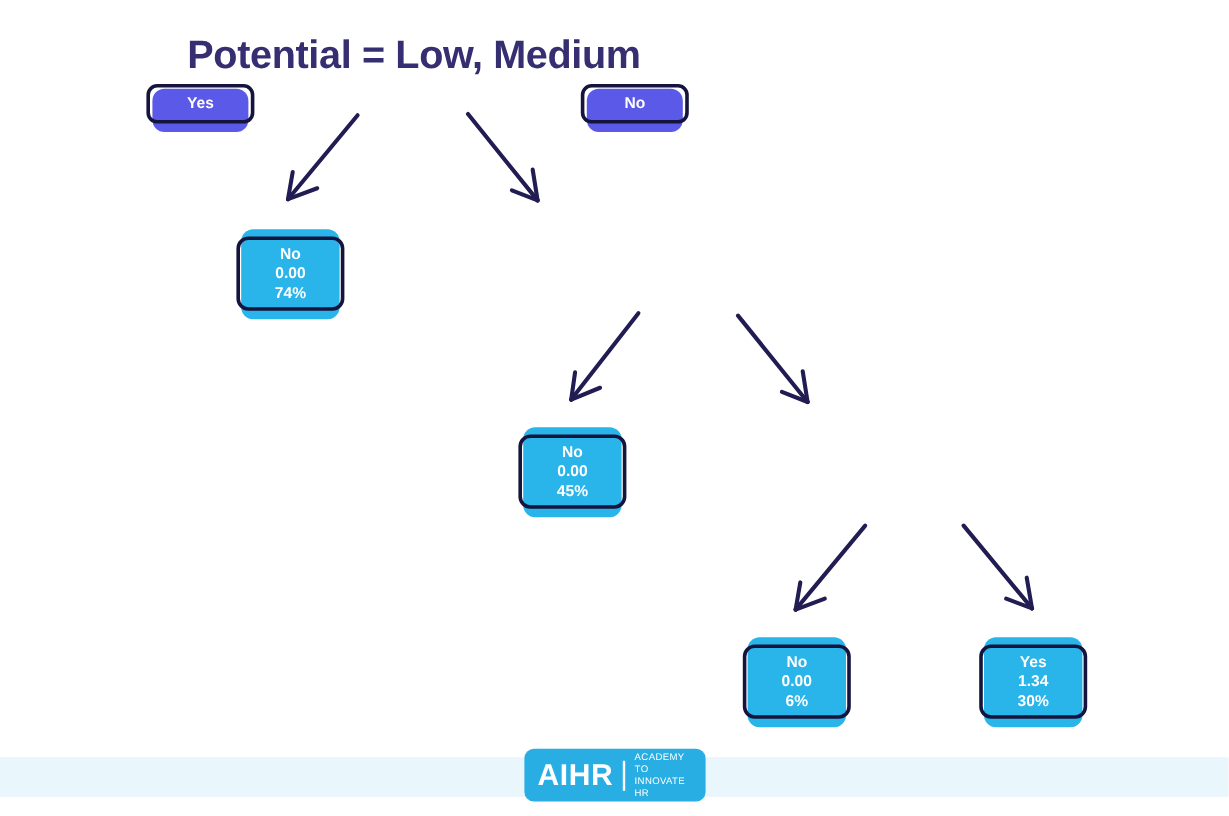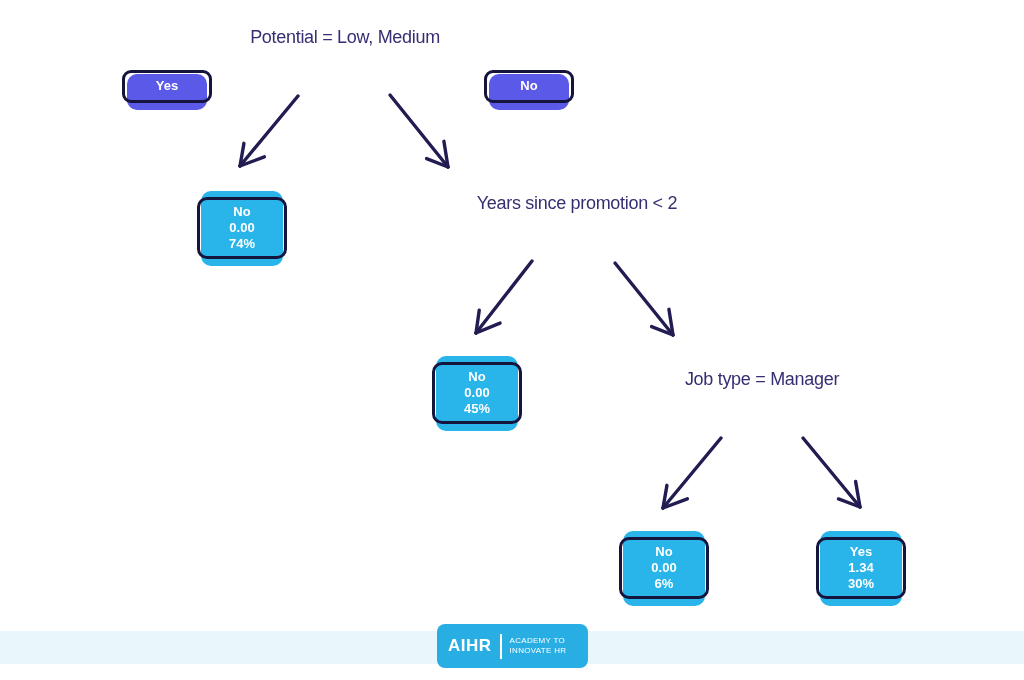--- a/index.html
+++ b/index.html
@@ -5,21 +5,21 @@
   html,body { margin:0; padding:0; background:#ffffff; }
   #canvas {
     position:relative; width:1024px; height:680px;
     background:#ffffff; overflow:hidden;
     font-family:"Liberation Sans", sans-serif;
   }
   #arrows { position:absolute; left:0; top:0; width:1024px; height:680px; pointer-events:none; }
 
   .decision {
     position:absolute; transform:translateX(-50%);
-    font-size:18px; font-weight:normal; letter-spacing:-0.3px;
+    font-size:33px; font-weight:bold; letter-spacing:-0.3px;
     color:var(--text-navy,#352F72); white-space:nowrap;
   }
   .d1 { left:345px; top:27px; }
   .d2 { left:577px; top:193px; }
   .d3 { left:762px; top:369px; }
 
   .pill { position:absolute; width:90px; height:33px; }
   .pill-yes { left:122px; top:70px; }
   .pill-no  { left:484px; top:70px; }
   .pfill {
@@ -57,21 +57,21 @@
 
   .strip {
     position:absolute; left:0; right:0; top:631px; height:33px;
     background:var(--strip,#E9F6FC);
   }
   .logo {
     position:absolute; left:437px; top:624px; width:151px; height:44px;
     background:var(--logo,#29AEE4); border-radius:8px;
     display:flex; align-items:center; padding:0 11px; box-sizing:border-box; gap:8px;
   }
-  .logo-main { color:#fff; font-size:17px; font-weight:bold; letter-spacing:0.5px; }
+  .logo-main { color:#fff; font-size:25px; font-weight:bold; letter-spacing:0.5px; }
   .logo-div  { width:2px; height:25px; background:#fff; }
   .logo-tag  { color:#fff; font-size:8px; font-weight:normal; line-height:10px; letter-spacing:0.3px; }
 </style>
 </head>
 <body>
 
 <div id="canvas">
 
   <svg id="arrows" viewBox="0 0 1024 680">
       <line x1="298" y1="96" x2="240" y2="166" stroke="#211C52" stroke-width="3.4" stroke-linecap="round"></line>
@@ -101,22 +101,20 @@
     <div class="pout"></div>
     <span class="ptext">Yes</span>
   </div>
 
   <div class="pill pill-no">
     <div class="pfill"></div>
     <div class="pout"></div>
     <span class="ptext">No</span>
   </div>
 
-  <div class="decision d2">Years since promotion &lt; 2</div>
-  <div class="decision d3">Job type = Manager</div>
 
   <div class="leaf l1">
     <div class="lfill"></div>
     <div class="lout"></div>
     <div class="ltext">
       <span>No</span>
       <span>0.00</span>
       <span>74%</span>
     </div>
   </div>

